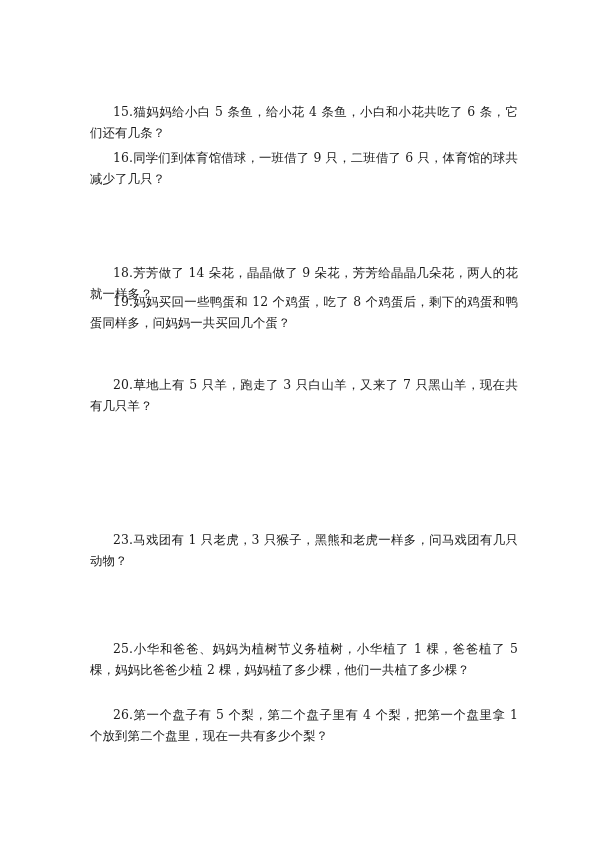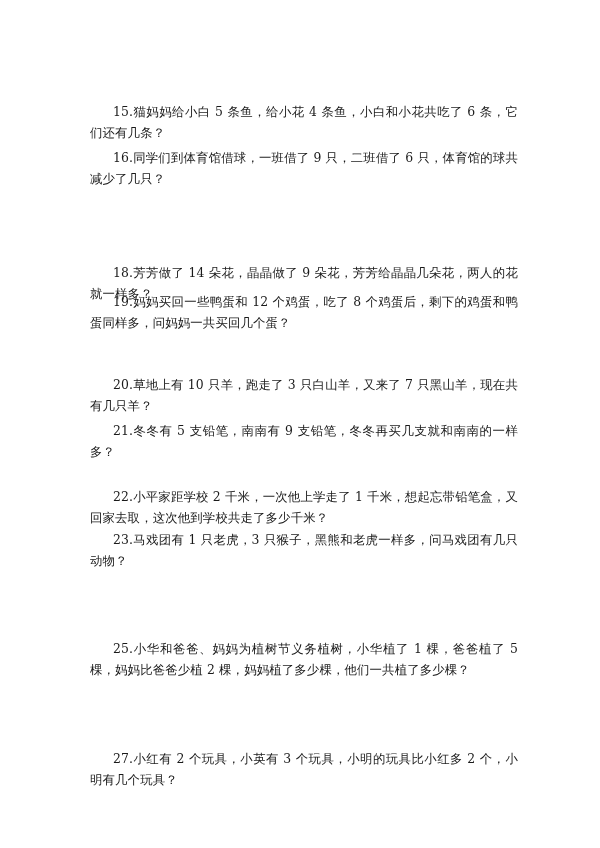--- a/index.html
+++ b/index.html
@@ -35,19 +35,17 @@
     }
   </style>
 </head>
 <body>
 
 <div class="page">
   <p class="problem" style="top:101px">15.猫妈妈给小白 5 条鱼，给小花 4 条鱼，小白和小花共吃了 6 条，它们还有几条？</p>
   <p class="problem" style="top:147px">16.同学们到体育馆借球，一班借了 9 只，二班借了 6 只，体育馆的球共减少了几只？</p>
   <p class="problem" style="top:262px">18.芳芳做了 14 朵花，晶晶做了 9 朵花，芳芳给晶晶几朵花，两人的花就一样多？</p>
   <p class="problem" style="top:291px">19.妈妈买回一些鸭蛋和 12 个鸡蛋，吃了 8 个鸡蛋后，剩下的鸡蛋和鸭蛋同样多，问妈妈一共买回几个蛋？</p>
-  <p class="problem" style="top:374px">20.草地上有 10 只羊，跑走了 3 只白山羊，又来了 7 只黑山羊，现在共有几只羊？</p>
-  <p class="problem" style="top:420px">21.冬冬有 5 支铅笔，南南有 9 支铅笔，冬冬再买几支就和南南的一样多？</p>
-  <p class="problem" style="top:486px">22.小平家距学校 2 千米，一次他上学走了 1 千米，想起忘带铅笔盒，又回家去取，这次他到学校共走了多少千米？</p>
+  <p class="problem" style="top:374px">20.草地上有 5 只羊，跑走了 3 只白山羊，又来了 7 只黑山羊，现在共有几只羊？</p>
   <p class="problem" style="top:529px">23.马戏团有 1 只老虎，3 只猴子，黑熊和老虎一样多，问马戏团有几只动物？</p>
   <p class="problem" style="top:638px">25.小华和爸爸、妈妈为植树节义务植树，小华植了 1 棵，爸爸植了 5 棵，妈妈比爸爸少植 2 棵，妈妈植了多少棵，他们一共植了多少棵？</p>
-  <p class="problem" style="top:748px">27.小红有 2 个玩具，小英有 3 个玩具，小明的玩具比小红多 2 个，小明有几个玩具？</p>
+  <p class="problem" style="top:704px">26.第一个盘子有 5 个梨，第二个盘子里有 4 个梨，把第一个盘里拿 1 个放到第二个盘里，现在一共有多少个梨？</p>
 </div>
 
 </body></html>

